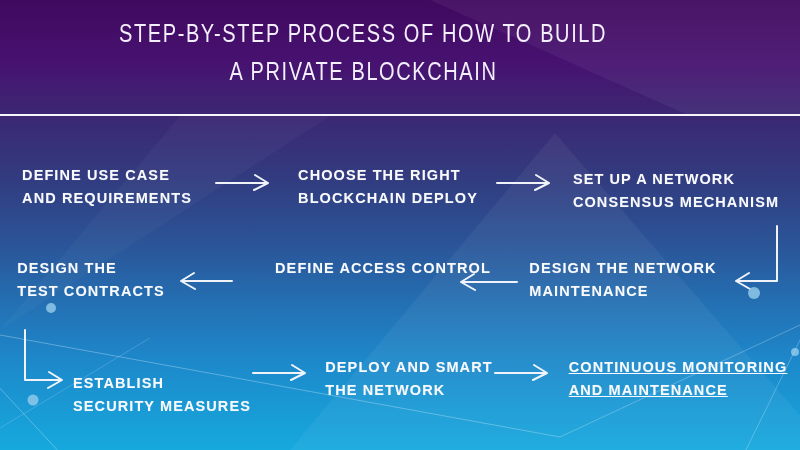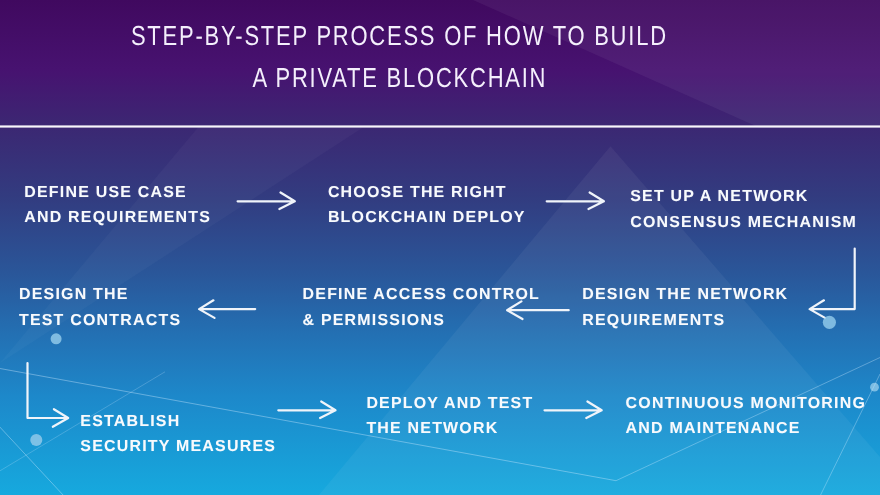--- a/index.html
+++ b/index.html
@@ -92,37 +92,36 @@
     <span>CHOOSE THE RIGHT</span>
     <span>BLOCKCHAIN DEPLOY</span>
   </div>
   <div class="step" style="left:676px;top:168px;">
     <span>SET UP A NETWORK</span>
     <span>CONSENSUS MECHANISM</span>
   </div>
 
   <div class="step" style="left:623px;top:257px;">
     <span>DESIGN THE NETWORK</span>
-    <span>REQUIREMENTS</span>
+    <span>MAINTENANCE</span>
   </div>
   <div class="step" style="left:347px;top:257px;margin-left:36px;">
     <span>DEFINE ACCESS CONTROL</span>
-    <span>&amp; PERMISSIONS</span>
   </div>
   <div class="step" style="left:91px;top:257px;">
     <span>DESIGN THE</span>
     <span>TEST CONTRACTS</span>
   </div>
 
   <div class="step" style="left:162px;top:356px;margin-top:16px;">
     <span>ESTABLISH</span>
     <span>SECURITY MEASURES</span>
   </div>
   <div class="step" style="left:409px;top:356px;">
-    <span>DEPLOY AND TEST</span>
+    <span>DEPLOY AND SMART</span>
     <span>THE NETWORK</span>
   </div>
-  <div class="step" style="left:678px;top:356px;">
+  <div class="step" style="left:678px;top:356px;text-decoration:underline;">
     <span>CONTINUOUS MONITORING</span>
     <span>AND MAINTENANCE</span>
   </div>
 
 </div>
 
 </body></html>

